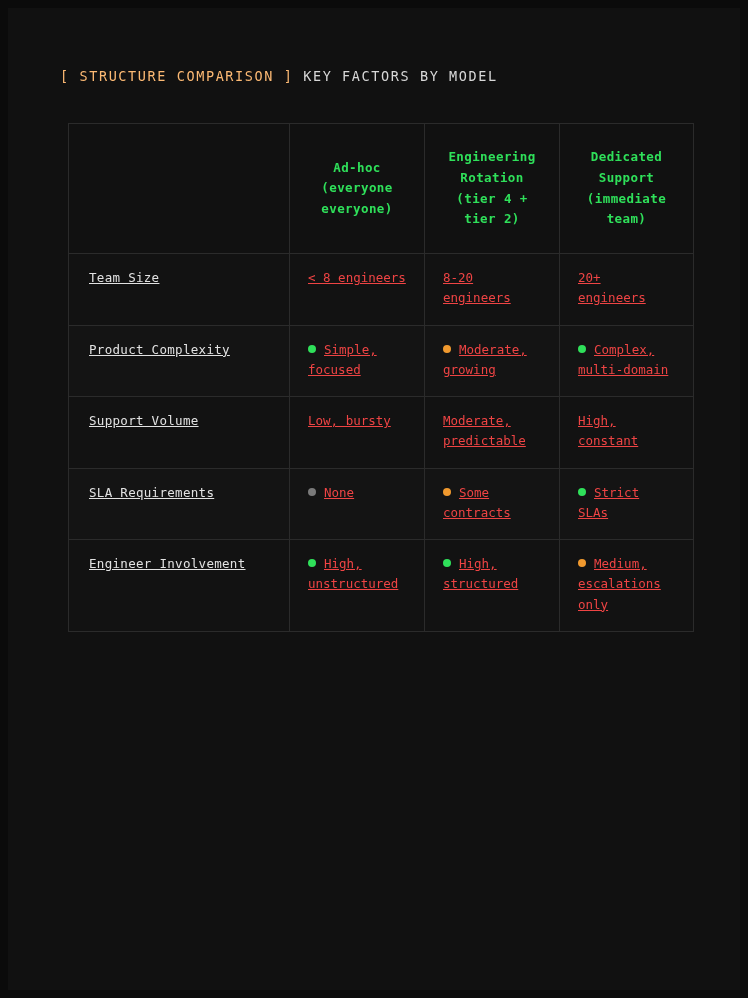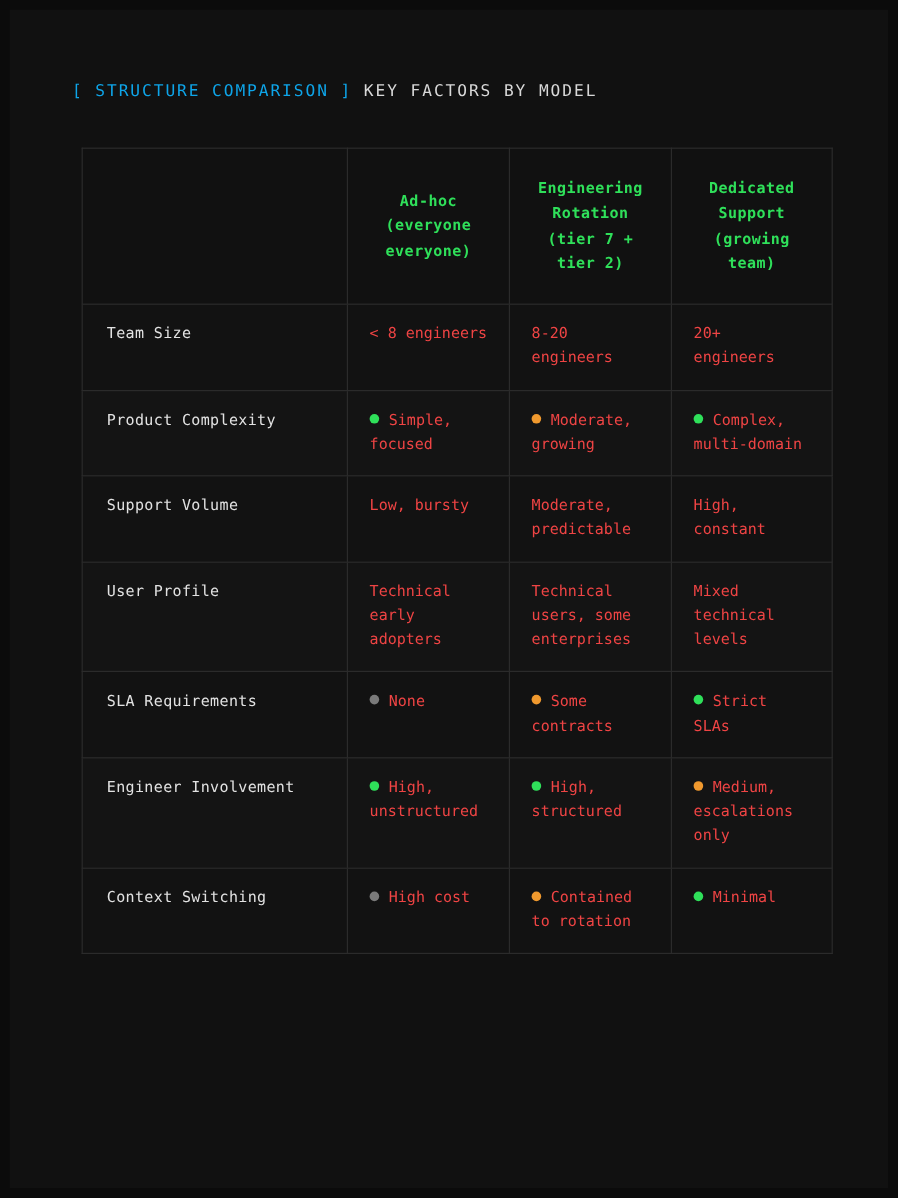--- a/index.html
+++ b/index.html
@@ -24,21 +24,21 @@
   }
   .title {
     position: absolute;
     left: 52px;
     top: 60px;
     font-size: 13.5px;
     letter-spacing: 1.6px;
     white-space: nowrap;
   }
   .title .bracket {
-    color: #0ea5e9;
+    color: #fdba74;
   }
   .title .rest {
     color: #d8d8d8;
     text-align: center;
   }
   table {
     position: absolute;
     left: 60px;
     top: 115px;
     width: 625px;
@@ -72,20 +72,21 @@
   thead th.corner {
     background: transparent;
   }
   tbody td.rowlabel {
     color: #e2e2e2;
     letter-spacing: 0.3px;
     padding-left: 20px;
   }
   tbody tr td {
     background: #121212;
+    text-decoration: underline;
   }
   tbody tr:nth-child(even) td {
     background: #141414;
   }
   .dot {
     display: inline-block;
     width: 8px;
     height: 8px;
     border-radius: 50%;
     margin-right: 8px;
@@ -116,27 +117,27 @@
       <tr>
         <th class="corner"></th>
         <th>
             <span class="hdr-line">Ad-hoc</span>
             <span class="hdr-line">(everyone</span>
             <span class="hdr-line">everyone)</span>
           </th>
         <th>
             <span class="hdr-line">Engineering</span>
             <span class="hdr-line">Rotation</span>
-            <span class="hdr-line">(tier 7 +</span>
+            <span class="hdr-line">(tier 4 +</span>
             <span class="hdr-line">tier 2)</span>
           </th>
         <th>
             <span class="hdr-line">Dedicated</span>
             <span class="hdr-line">Support</span>
-            <span class="hdr-line">(growing</span>
+            <span class="hdr-line">(immediate</span>
             <span class="hdr-line">team)</span>
           </th>
       </tr>
     </thead>
     <tbody>
         <tr>
           <td class="rowlabel">Team Size</td>
           <td><span>&lt; 8 engineers</span></td>
           <td><span>8-20 engineers</span></td>
           <td><span>20+ engineers</span></td>
@@ -147,39 +148,27 @@
           <td><span class="dot orange"></span><span>Moderate, growing</span></td>
           <td><span class="dot green"></span><span>Complex, multi-domain</span></td>
         </tr>
         <tr>
           <td class="rowlabel">Support Volume</td>
           <td><span>Low, bursty</span></td>
           <td><span>Moderate, predictable</span></td>
           <td><span>High, constant</span></td>
         </tr>
         <tr>
-          <td class="rowlabel">User Profile</td>
-          <td><span>Technical early adopters</span></td>
-          <td><span>Technical users, some enterprises</span></td>
-          <td><span>Mixed technical levels</span></td>
-        </tr>
-        <tr>
           <td class="rowlabel">SLA Requirements</td>
           <td><span class="dot grey"></span><span>None</span></td>
           <td><span class="dot orange"></span><span>Some contracts</span></td>
           <td><span class="dot green"></span><span>Strict SLAs</span></td>
         </tr>
         <tr>
           <td class="rowlabel">Engineer Involvement</td>
           <td><span class="dot green"></span><span>High, unstructured</span></td>
           <td><span class="dot green"></span><span>High, structured</span></td>
           <td><span class="dot orange"></span><span>Medium, escalations only</span></td>
         </tr>
-        <tr>
-          <td class="rowlabel">Context Switching</td>
-          <td><span class="dot grey"></span><span>High cost</span></td>
-          <td><span class="dot orange"></span><span>Contained to rotation</span></td>
-          <td><span class="dot green"></span><span>Minimal</span></td>
-        </tr>
       </tbody>
   </table>
 
 </div>
 
 </body></html>

